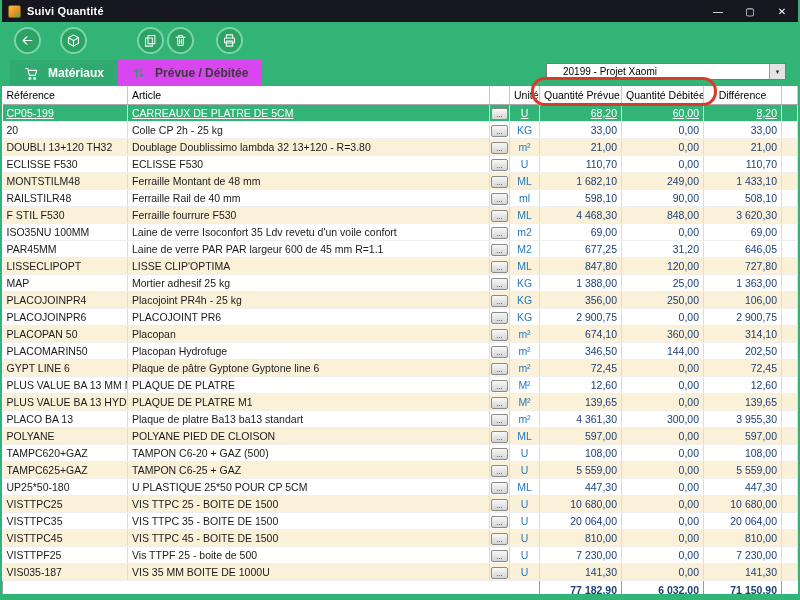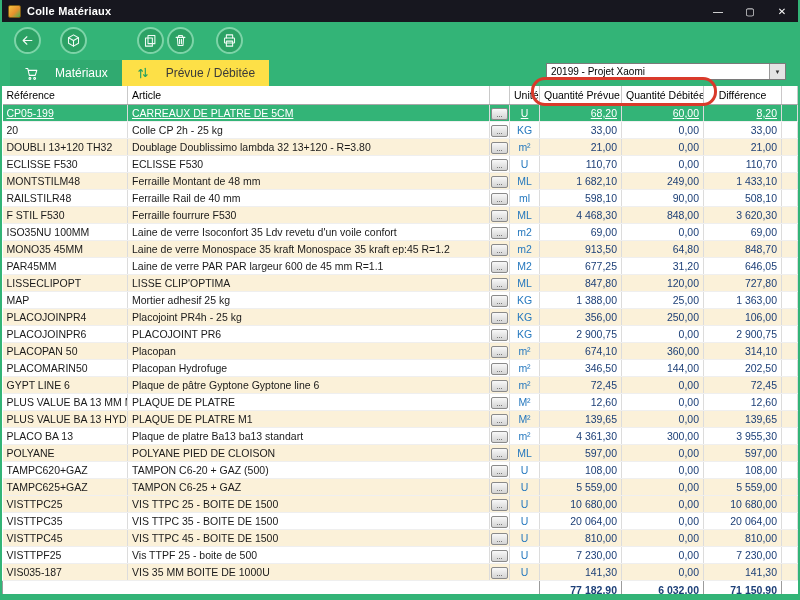--- a/index.html
+++ b/index.html
@@ -17,27 +17,27 @@
   .win-controls { margin-left:auto; display:flex; height:100%; }
   .win-btn { width:32px; height:100%; display:flex; align-items:center; justify-content:center; font-size:10px; color:#fff; cursor:default; }
   
   .toolbar { height:36px; background:#33b477; display:flex; align-items:center; padding-left:10px; }
   .tb-btn { width:27px; height:27px; border-radius:50%; background:#2ca265; border:2px solid #7dd4a8;
     display:flex; align-items:center; justify-content:center; cursor:pointer; padding:0; }
   .tb-btn svg { width:15px; height:15px; stroke:#f2fbf6; fill:none; stroke-width:1.7; stroke-linecap:round; stroke-linejoin:round; }
   .b-back{ margin-left:2px; } .b-cube{ margin-left:19px; } .b-copy{ margin-left:50px; } .b-trash{ margin-left:3px; } .b-print{ margin-left:22px; }
   
   .tabbar { height:28px; background:#33b477; display:flex; align-items:flex-end; padding-left:8px; position:relative; }
-  .tab { height:26px; display:flex; align-items:center; gap:16px; padding:0 14px; font-size:12px; font-weight:normal; cursor:pointer; }
+  .tab { height:26px; display:flex; align-items:center; gap:9px; padding:0 14px; font-size:12px; font-weight:bold; cursor:pointer; }
   .tab-inactive { color:#fff; background:rgba(0,0,0,0.05); }
   .tab-inactive svg { width:15px; height:15px; stroke:#fff; fill:none; stroke-width:1.7; stroke-linecap:round; stroke-linejoin:round; }
-  .tab-active { background:#fde047; color:#3a3a3a; }
+  .tab-active { background:#d946ef; color:#3a3a3a; }
   .tab-active svg { width:14px; height:14px; stroke:#2aa160; fill:none; stroke-width:2; stroke-linecap:round; stroke-linejoin:round; }
   .combo { position:absolute; right:12px; top:5px; width:240px; height:17px; background:#fff; border:1px solid #7a7a7a;
-    display:flex; align-items:center; font-size:10px; padding-left:4px; color:#000; cursor:pointer; }
+    display:flex; align-items:center; font-size:10px; padding-left:16px; color:#000; cursor:pointer; }
   .combo-arrow { margin-left:auto; width:16px; height:100%; background:#e4e4e4; border-left:1px solid #9a9a9a;
     display:flex; align-items:center; justify-content:center; font-size:6px; color:#333; }
   
   table { border-collapse:collapse; width:796px; table-layout:fixed; font-size:10.5px; }
   th { height:18px; font-weight:normal; color:#000; background:#fff; border-right:1px solid #c9c9c9;
     border-bottom:1px solid #a8a8a8; padding:0 4px; white-space:nowrap; overflow:hidden; text-align:left; cursor:pointer; }
   th.center { text-align:center; }
   td { height:16px; line-height:16px; padding:0 4px; border-right:1px solid #dcdcdc; border-bottom:1px solid #efefef;
     white-space:nowrap; overflow:hidden; color:#1a1a1a; }
   tr.cream td { background:#fbf1d9; }
@@ -55,21 +55,21 @@
   .annotation { position:absolute; left:529px; top:77px; width:186px; height:29px;
     border:3px solid #d93a2b; border-radius:14px; pointer-events:none; z-index:9; }
 </style>
 </head>
 <body>
 
 <div class="window">
 
   <div class="titlebar">
     <span class="app-icon"></span>
-    <span class="title-text">Colle Matériaux</span>
+    <span class="title-text">Suivi Quantité</span>
     <div class="win-controls">
       <span class="win-btn">—</span>
       <span class="win-btn">▢</span>
       <span class="win-btn">✕</span>
     </div>
   </div>
 
   <div class="toolbar">
     <button class="tb-btn b-back">
       <svg viewBox="0 0 24 24">
@@ -228,30 +228,20 @@
         <tr>
           <td class="c-ref">ISO35NU 100MM</td>
           <td class="c-art">Laine de verre Isoconfort 35 Ldv revetu d'un voile confort</td>
           <td class="c-dots"><button class="dots">...</button></td>
           <td class="c-unit">m2</td>
           <td class="c-num">69,00</td>
           <td class="c-num">0,00</td>
           <td class="c-num">69,00</td>
           <td class="c-fill"></td>
         </tr>
-        <tr class="cream">
-          <td class="c-ref">MONO35 45MM</td>
-          <td class="c-art">Laine de verre Monospace 35 kraft Monospace 35 kraft ep:45 R=1.2</td>
-          <td class="c-dots"><button class="dots">...</button></td>
-          <td class="c-unit">m2</td>
-          <td class="c-num">913,50</td>
-          <td class="c-num">64,80</td>
-          <td class="c-num">848,70</td>
-          <td class="c-fill"></td>
-        </tr>
         <tr>
           <td class="c-ref">PAR45MM</td>
           <td class="c-art">Laine de verre PAR PAR largeur 600 de 45 mm R=1.1</td>
           <td class="c-dots"><button class="dots">...</button></td>
           <td class="c-unit">M2</td>
           <td class="c-num">677,25</td>
           <td class="c-num">31,20</td>
           <td class="c-num">646,05</td>
           <td class="c-fill"></td>
         </tr>
@@ -376,20 +366,30 @@
           <td class="c-fill"></td>
         </tr>
         <tr class="cream">
           <td class="c-ref">TAMPC625+GAZ</td>
           <td class="c-art">TAMPON C6-25 + GAZ</td>
           <td class="c-dots"><button class="dots">...</button></td>
           <td class="c-unit">U</td>
           <td class="c-num">5 559,00</td>
           <td class="c-num">0,00</td>
           <td class="c-num">5 559,00</td>
+          <td class="c-fill"></td>
+        </tr>
+        <tr>
+          <td class="c-ref">UP25*50-180</td>
+          <td class="c-art">U PLASTIQUE 25*50 POUR CP 5CM</td>
+          <td class="c-dots"><button class="dots">...</button></td>
+          <td class="c-unit">ML</td>
+          <td class="c-num">447,30</td>
+          <td class="c-num">0,00</td>
+          <td class="c-num">447,30</td>
           <td class="c-fill"></td>
         </tr>
         <tr class="cream">
           <td class="c-ref">VISTTPC25</td>
           <td class="c-art">VIS  TTPC 25 - BOITE DE 1500</td>
           <td class="c-dots"><button class="dots">...</button></td>
           <td class="c-unit">U</td>
           <td class="c-num">10 680,00</td>
           <td class="c-num">0,00</td>
           <td class="c-num">10 680,00</td>

